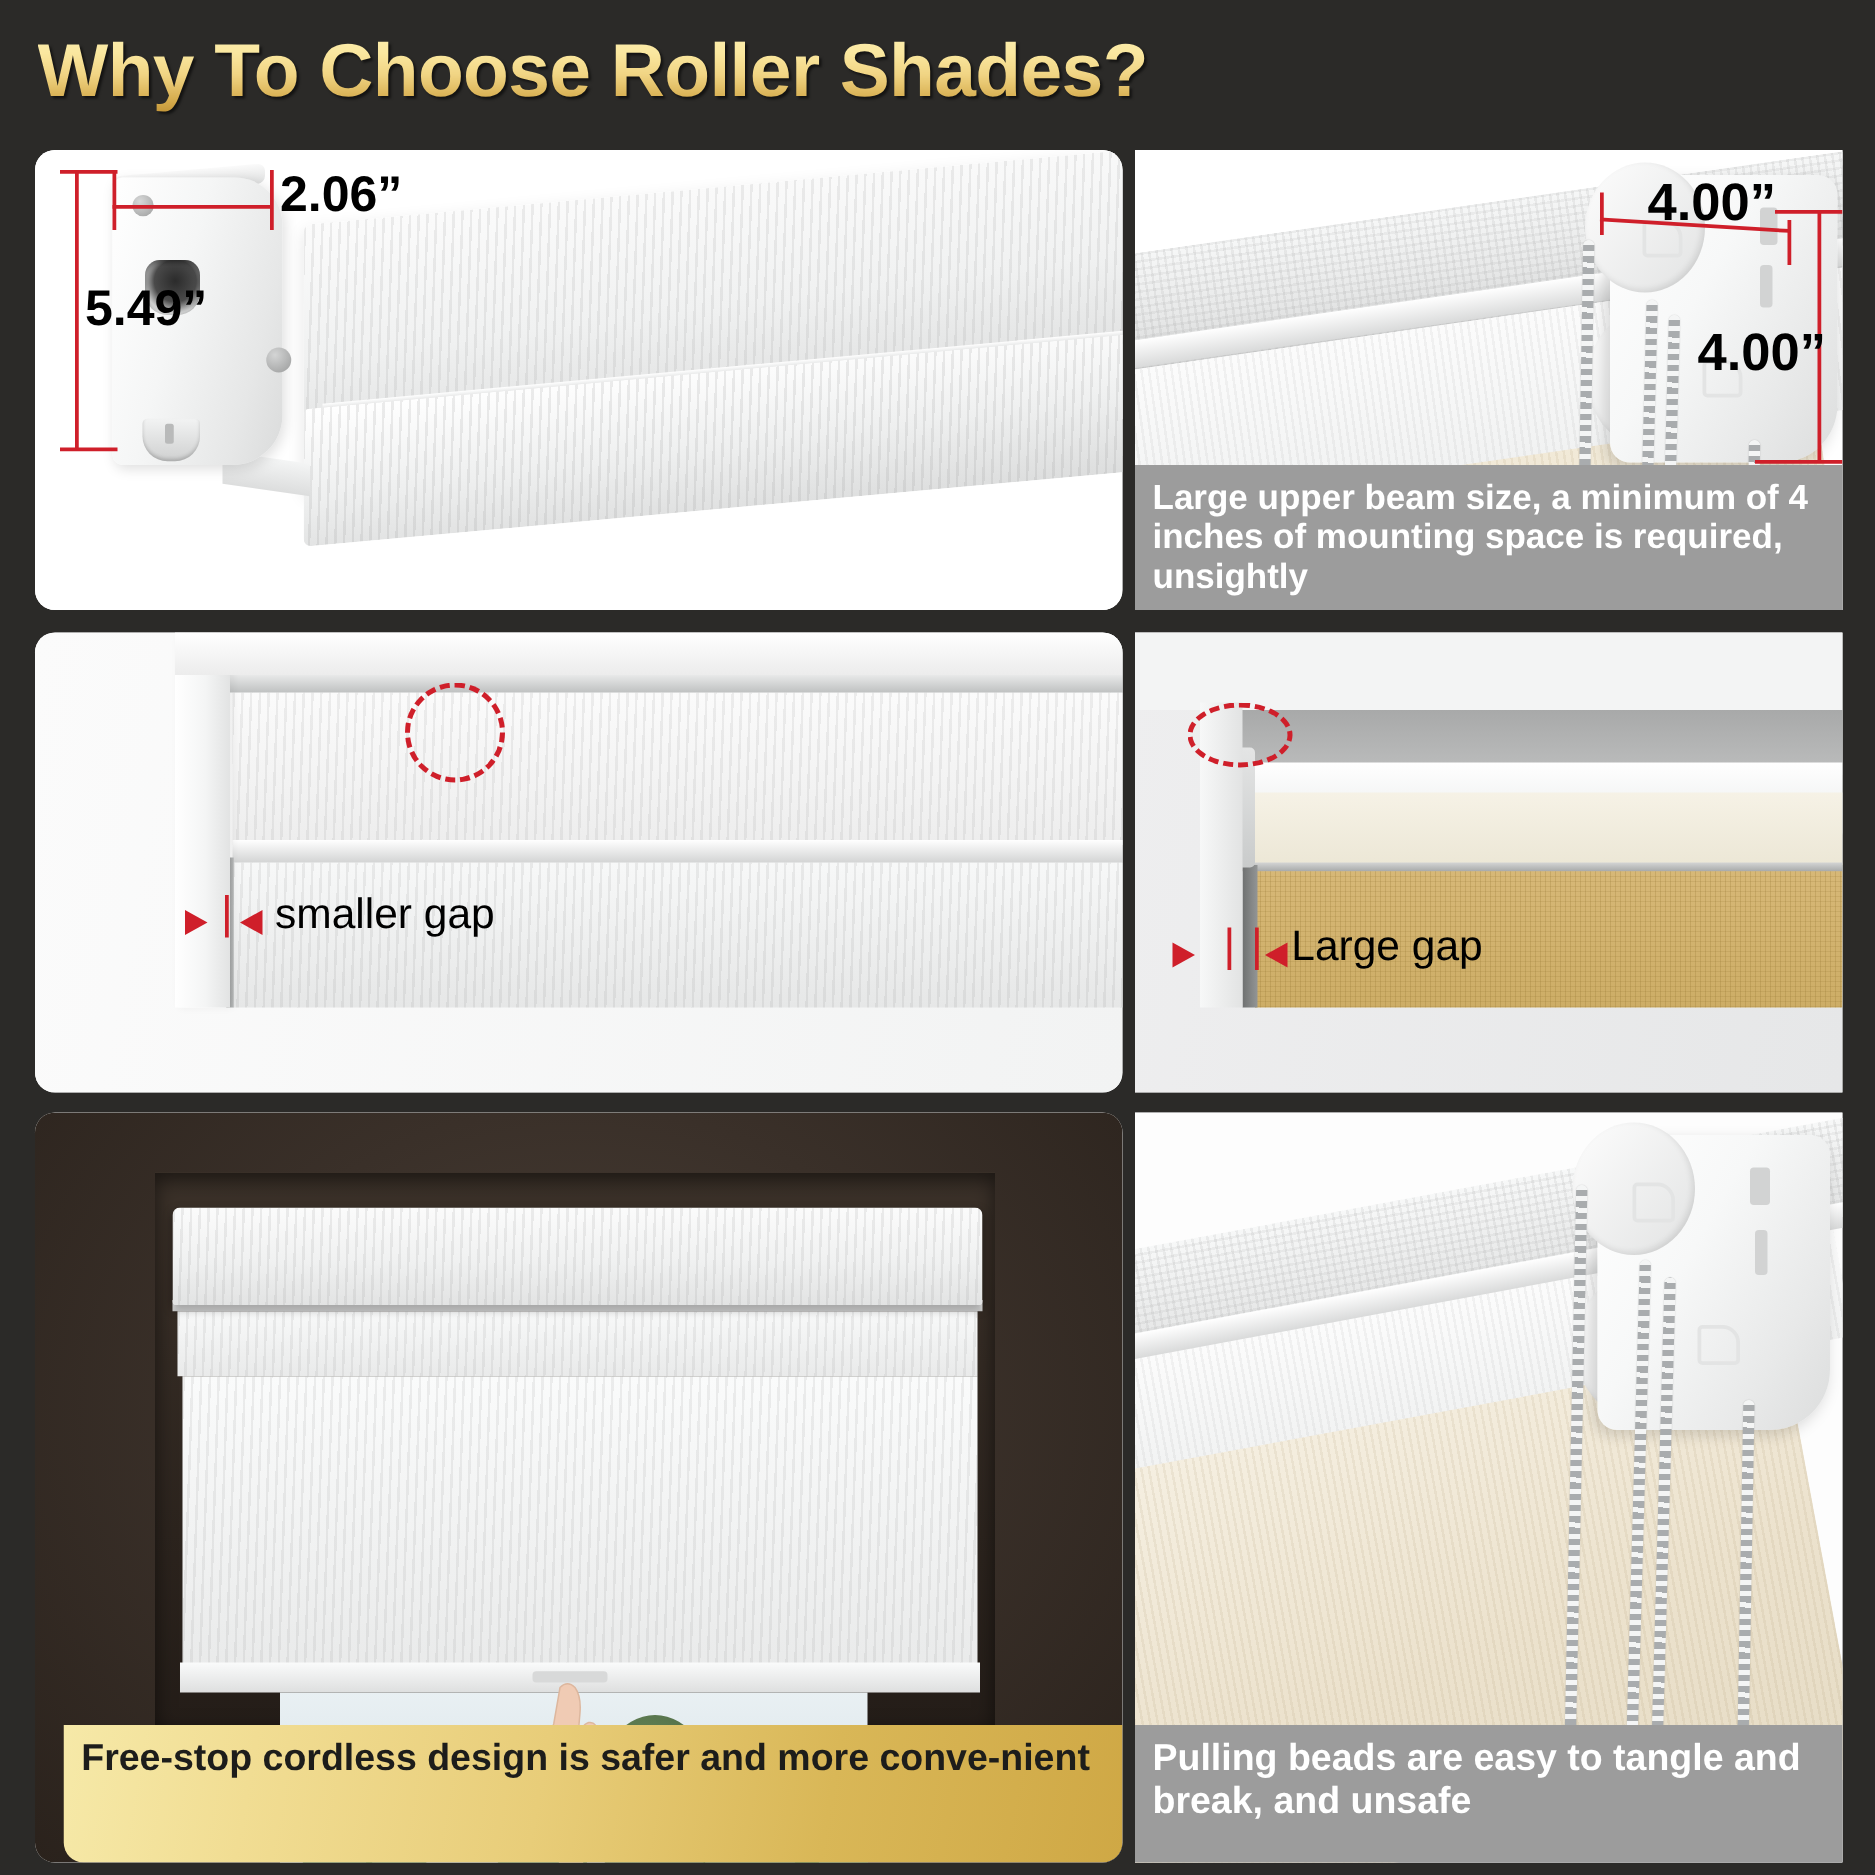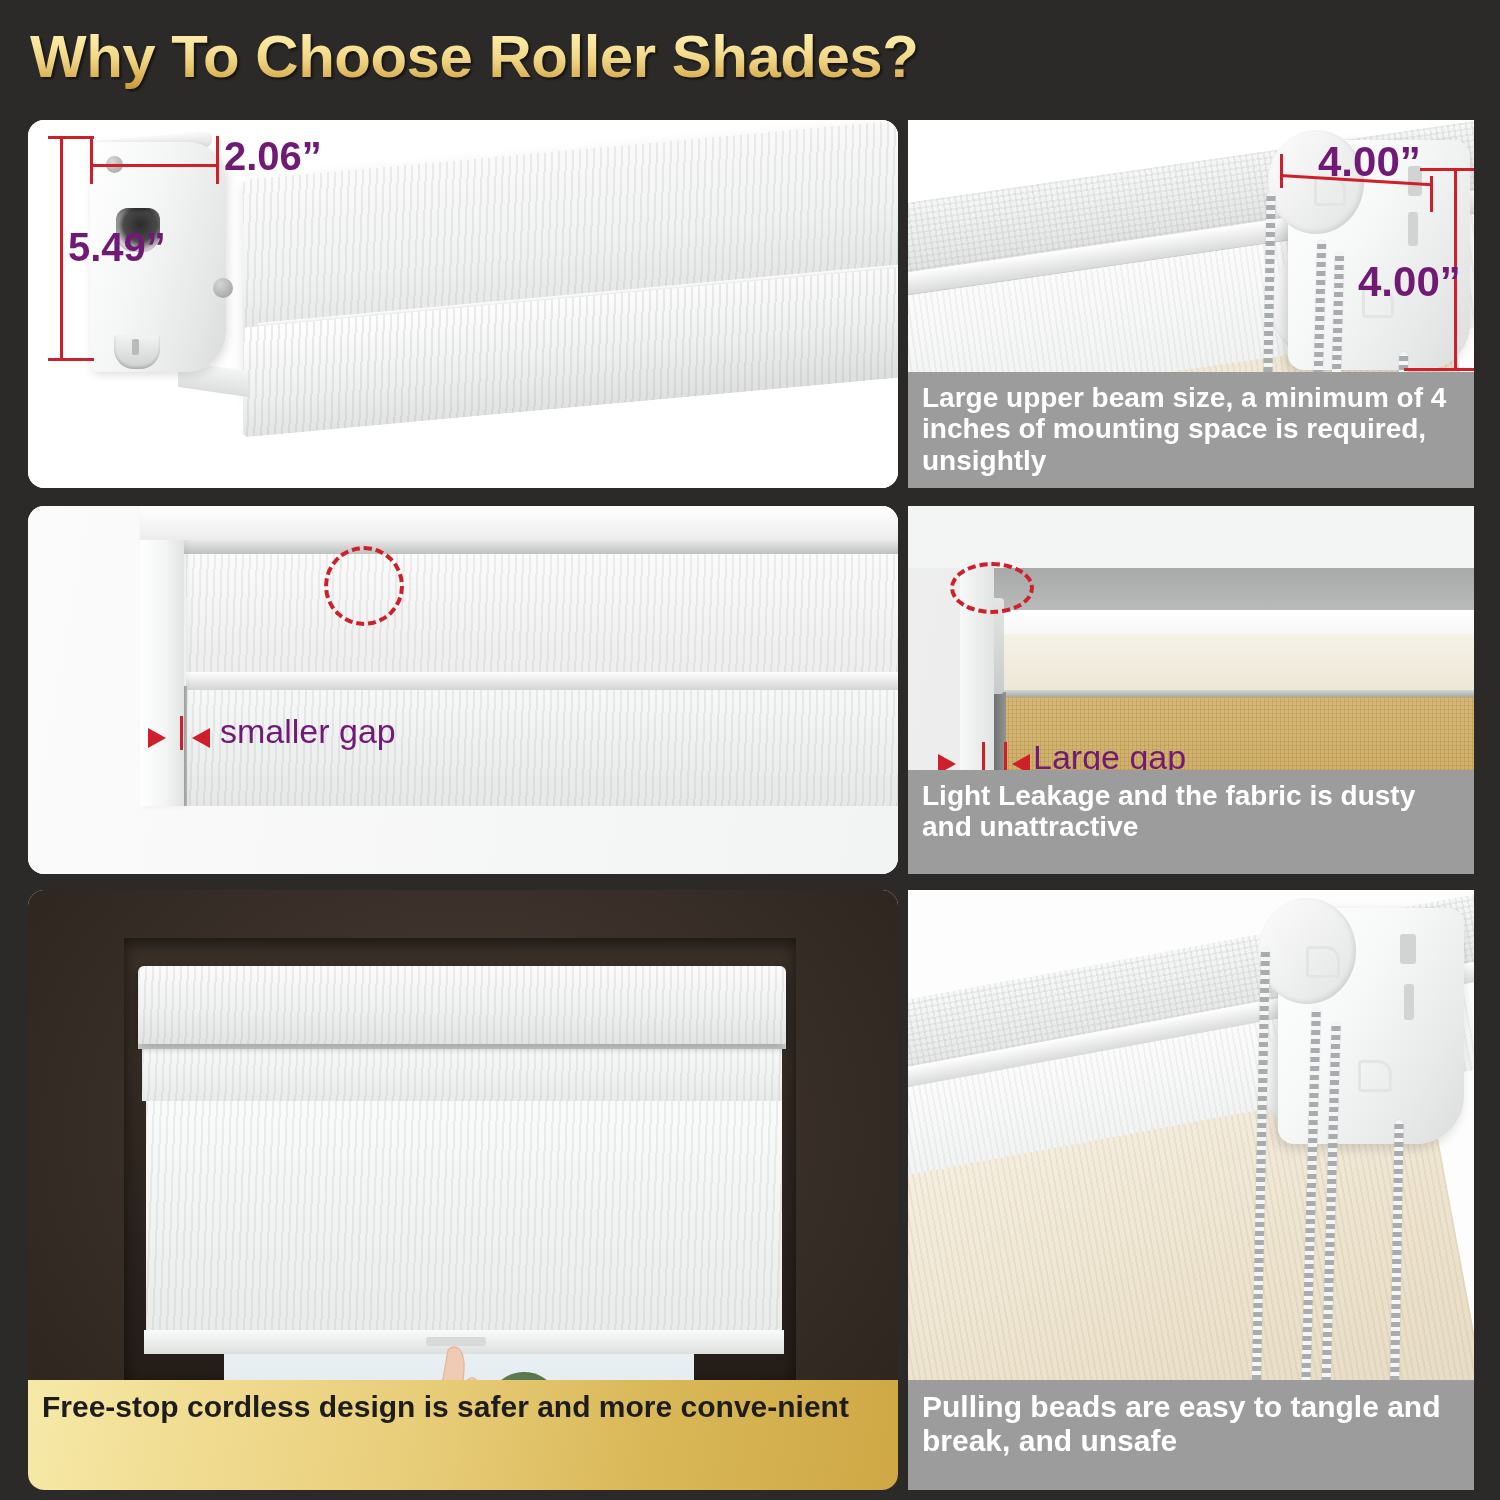--- a/index.html
+++ b/index.html
@@ -59,25 +59,25 @@
     border-bottom-left-radius:16px;
     border-bottom-right-radius:16px;
     min-height:104px;
   }
   .caption.gray{
     background:#9c9c9c;
     color:#ffffff;
     font-size:28px;
     min-height:104px;
   }
-  .row3 .caption.gold{ font-size:30px; min-height:110px; }
+  .row3 .caption.gold{ font-size:30px; min-height:110px;margin-left:23px; }
   .row3 .caption.gray{ font-size:30px; min-height:110px; }
 
   
-  .anno{ position:absolute; color:#701a75; font-weight:bold; z-index:30; white-space:nowrap; }
+  .anno{ position:absolute; color:#000000; font-weight:bold; z-index:30; white-space:nowrap; }
   .dim-line-h{ position:absolute; height:3px; background:#cf1f2a; z-index:29; }
   .dim-line-v{ position:absolute; width:3px; background:#cf1f2a; z-index:29; }
   .dim-tick-v{ position:absolute; width:3px; background:#cf1f2a; z-index:29; }
   .dim-tick-h{ position:absolute; height:3px; background:#cf1f2a; z-index:29; }
   .dash-circle{
     position:absolute; border:4px dashed #cf1f2a; border-radius:50%;
     background:transparent; z-index:31;
   }
   .arrow-r{ position:absolute; width:0;height:0; border-top:10px solid transparent;
     border-bottom:10px solid transparent; border-left:18px solid #cf1f2a; z-index:31; }
@@ -506,21 +506,20 @@
     </div>
 
     <div class="dash-circle" style="left:42px; top:56px; width:84px; height:52px;"></div>
 
     <div class="arrow-r" style="left:30px; top:248px;"></div>
     <div class="dim-line-v" style="left:74px; top:236px; height:34px;"></div>
     <div class="dim-line-v" style="left:96px; top:236px; height:34px;"></div>
     <div class="arrow-l" style="left:104px; top:248px;"></div>
     <div class="anno" style="left:125px; top:232px; font-size:34px; font-weight:normal;">Large gap</div>
 
-    <div class="caption gray">Light Leakage and the fabric is dusty and unattractive</div>
   </div>
 
   <div class="panel left row3">
     <div class="photo">
       <div class="p5-wall"></div>
       <div class="p5-recess"></div>
 
       <div class="p5-view">
         <div class="tree" style="left:10px;  top:34px; width:72px;  height:120px; background:radial-gradient(circle at 40% 30%,#7f9e6b,#41613c);"></div>
         <div class="tree" style="left:64px;  top:58px; width:58px;  height:96px;  background:radial-gradient(circle at 45% 35%,#8fae78,#3d5c38);"></div>

